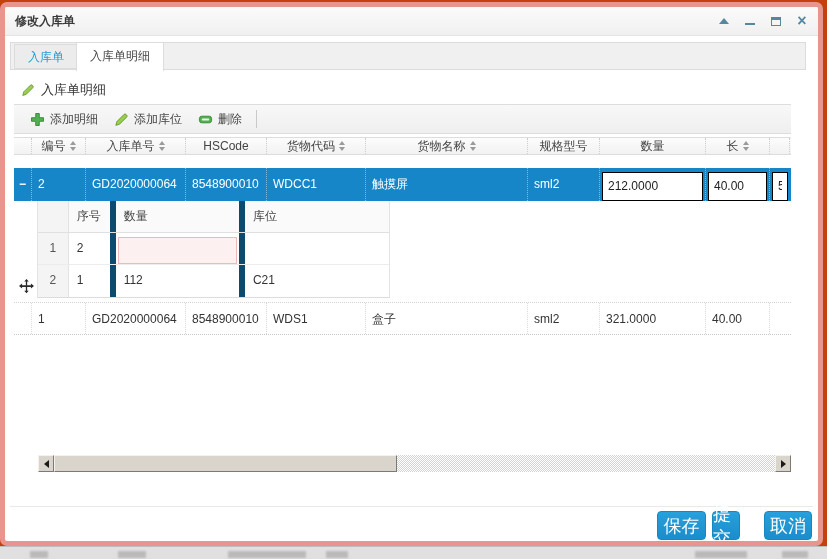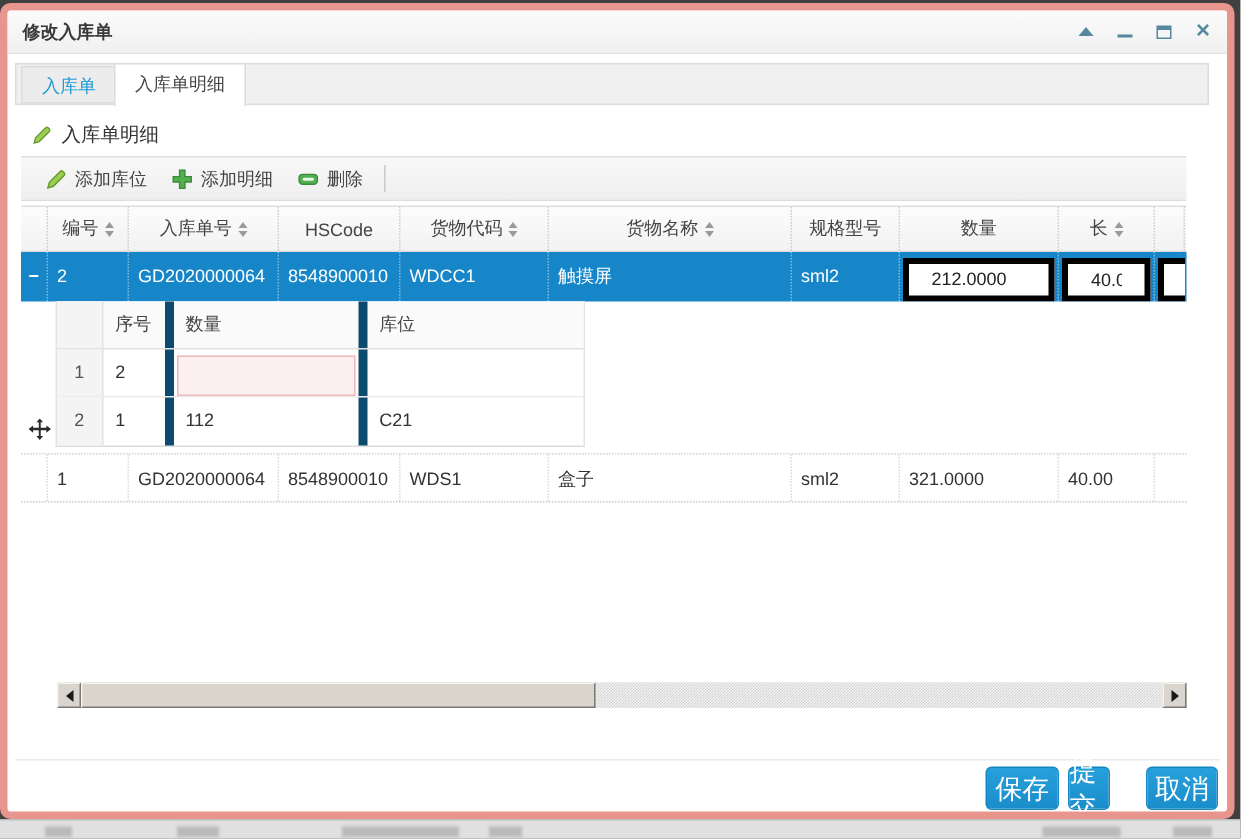--- a/index.html
+++ b/index.html
@@ -1,16 +1,16 @@
 <!DOCTYPE html>
 <html><head>
 <meta charset="utf-8">
 <style>
   html,body{margin:0;padding:0;background:#cfcfcf;}
-  .stage{position:relative;width:827px;height:559px;overflow:hidden;background:#404040;
+  .stage{position:relative;width:827px;height:559px;overflow:hidden;background:#c2410c;
          font-family:"Liberation Sans","DejaVu Sans",sans-serif;font-size:12px;color:#333;}
 
   
   .bg-strip{position:absolute;left:0;top:546px;width:827px;height:13px;background:#e0e0e0;border-top:1px solid #bdbdbd;}
   .bg-mark{position:absolute;top:4px;height:7px;background:#9c9c9c;opacity:.55;filter:blur(1px);}
 
   
   .dialog{position:absolute;left:0;top:2px;width:823px;height:544px;box-sizing:border-box;
           border:5px solid #e8968d;border-radius:7px;background:#fff;overflow:hidden;}
 
@@ -36,42 +36,42 @@
   .panel-hdr{position:absolute;left:16px;top:74px;display:flex;align-items:center;gap:6px;font-size:13px;color:#333;}
 
   
   .toolbar{position:absolute;left:9px;top:97px;width:777px;height:30px;box-sizing:border-box;
            background:linear-gradient(#f8f8f8,#efefef);border-top:1px solid #ddd;border-bottom:1px solid #ddd;
            display:flex;align-items:center;padding-left:8px;}
   .tbtn{display:flex;align-items:center;gap:5px;padding:3px 8px;border-radius:3px;color:#444;cursor:pointer;}
   .tsep{width:1px;height:18px;background:#c9c9c9;margin-left:6px;}
 
   
-  .ghead{position:absolute;left:9px;top:130px;width:777px;height:31px;box-sizing:border-box;display:flex;
+  .ghead{position:absolute;left:9px;top:130px;width:777px;height:18px;box-sizing:border-box;display:flex;
          background:linear-gradient(#fcfcfc,#f2f2f2);border-top:1px solid #ddd;border-bottom:1px solid #ddd;color:#444;text-align:center;}
   .gh{box-sizing:border-box;border-right:1px dotted #ccc;display:flex;align-items:center;justify-content:center;
       gap:4px;overflow:hidden;white-space:nowrap;}
   .sort{display:inline-flex;flex-direction:column;gap:2px;}
   .sort i{display:block;width:0;height:0;border-left:3.5px solid transparent;border-right:3.5px solid transparent;}
   .sort .up{border-bottom:4px solid #9a9a9a;}
   .sort .dn{border-top:4px solid #9a9a9a;}
 
   .c0{width:18px}.c1{width:54px}.c2{width:100px}.c3{width:81px}.c4{width:99px}
   .c5{width:162px}.c6{width:72px}.c7{width:106px}.c8{width:64px}.c9{width:20px}
 
   .grow{position:absolute;left:9px;width:777px;height:33px;box-sizing:border-box;display:flex;cursor:pointer;}
   .row-selected{top:161px;background:#1786c9;color:#fff;}
   .row-plain{top:295px;background:#fff;border-top:1px dotted #d2d2d2;border-bottom:1px dotted #c8c8c8;color:#333;}
   .gc{box-sizing:border-box;border-right:1px dotted #d9d9d9;padding:0 6px;line-height:32px;overflow:hidden;white-space:nowrap;}
   .row-selected .gc{border-right:1px dotted rgba(255,255,255,.45);}
   .gc.expand{padding:0;text-align:center;font-weight:bold;}
   .gc.num{text-align:left;padding-right:17px;}
   .gc.editor{padding:2px;}
-  .gc.editor input{width:100%;height:100%;box-sizing:border-box;border:4px solid #000000;background:#fff;
-      font:12px "Liberation Sans","DejaVu Sans",sans-serif;color:#222;padding:0 15px;outline:none;}
+  .gc.editor input{width:100%;height:100%;box-sizing:border-box;border:1px solid #000000;background:#fff;
+      font:12px "Liberation Sans","DejaVu Sans",sans-serif;color:#222;padding:0 5px;outline:none;}
 
   
   .subgrid{position:absolute;left:32px;top:194px;width:353px;box-sizing:border-box;background:#fff;
            border-left:1px solid #e3e3e3;border-right:1px solid #e3e3e3;border-bottom:1px solid #dcdcdc;}
   .srow{display:flex;height:32px;box-sizing:border-box;border-bottom:1px solid #ececec;}
   .srow.shead{background:#fafafa;color:#444;border-bottom:1px solid #e0e0e0;}
   .sc{box-sizing:border-box;border-right:6px solid #0c4a6e;line-height:31px;padding:0 8px;overflow:hidden;white-space:nowrap;}
   .sc.rn{width:31px;background:#f4f4f4;text-align:center;padding:0;border-right:1px solid #e3e3e3;color:#555;}
   .s1{width:47px}.s2{width:130px}.s3{width:145px}
   .sc.p0{padding:2px;}
@@ -153,29 +153,29 @@
     <div class="panel-hdr">
       <svg class="icon-svg" width="14" height="14" viewBox="0 0 16 16">
         <path d="M2 14.2l1.1-4L10.8 2.5c.5-.5 1.4-.5 1.9 0l.9.9c.5.5.5 1.4 0 1.9L5.9 13z" fill="#9acd50" stroke="#669a2e" stroke-width="1"></path>
       </svg>
       <span>入库单明细</span>
     </div>
 
     <div class="toolbar">
       <span class="tbtn">
         <svg class="icon-svg" width="15" height="15" viewBox="0 0 16 16">
+          <path d="M6.1 1.6h3.8v4.5h4.5v3.8H9.9v4.5H6.1V9.9H1.6V6.1h4.5z" fill="#52b051" stroke="#3a8a3a" stroke-width="1"></path>
+        </svg>
+        <span>添加明细</span>
+      </span>
+      <span class="tbtn">
+        <svg class="icon-svg" width="15" height="15" viewBox="0 0 16 16">
           <path d="M2 14.2l1.1-4L10.8 2.5c.5-.5 1.4-.5 1.9 0l.9.9c.5.5.5 1.4 0 1.9L5.9 13z" fill="#9acd50" stroke="#669a2e" stroke-width="1"></path>
         </svg>
         <span>添加库位</span>
-      </span>
-      <span class="tbtn">
-        <svg class="icon-svg" width="15" height="15" viewBox="0 0 16 16">
-          <path d="M6.1 1.6h3.8v4.5h4.5v3.8H9.9v4.5H6.1V9.9H1.6V6.1h4.5z" fill="#52b051" stroke="#3a8a3a" stroke-width="1"></path>
-        </svg>
-        <span>添加明细</span>
       </span>
       <span class="tbtn">
         <svg class="icon-svg" width="15" height="15" viewBox="0 0 16 16">
           <rect x="1.5" y="4.5" width="13" height="7" rx="2.5" fill="#52b051" stroke="#3a8a3a"></rect>
           <rect x="4" y="7" width="8" height="2" rx="1" fill="#eaf7e8"></rect>
         </svg>
         <span>删除</span>
       </span>
       <span class="tsep"></span>
     </div>

